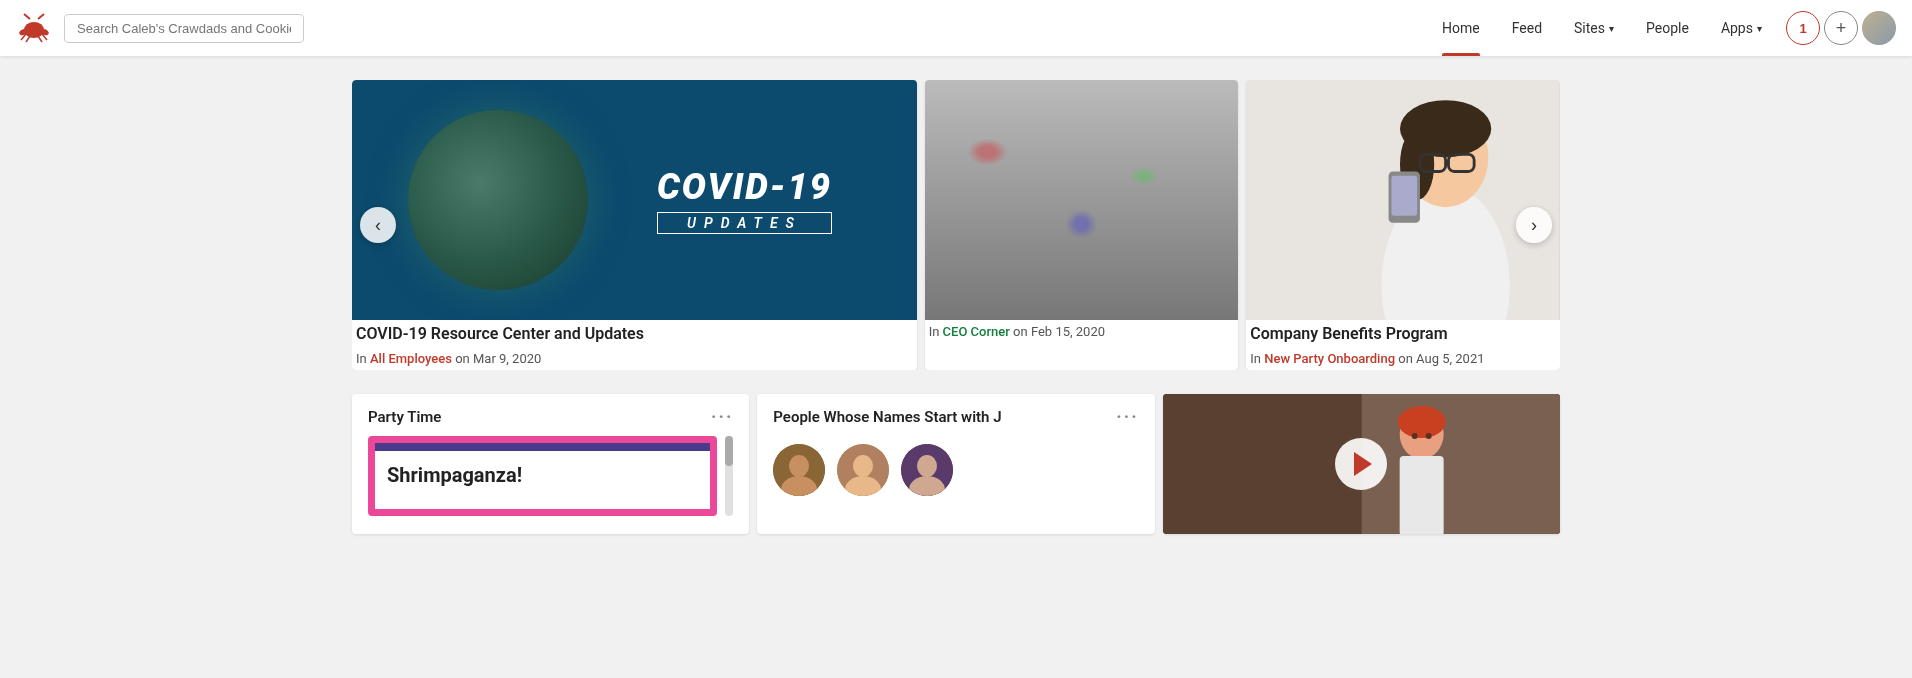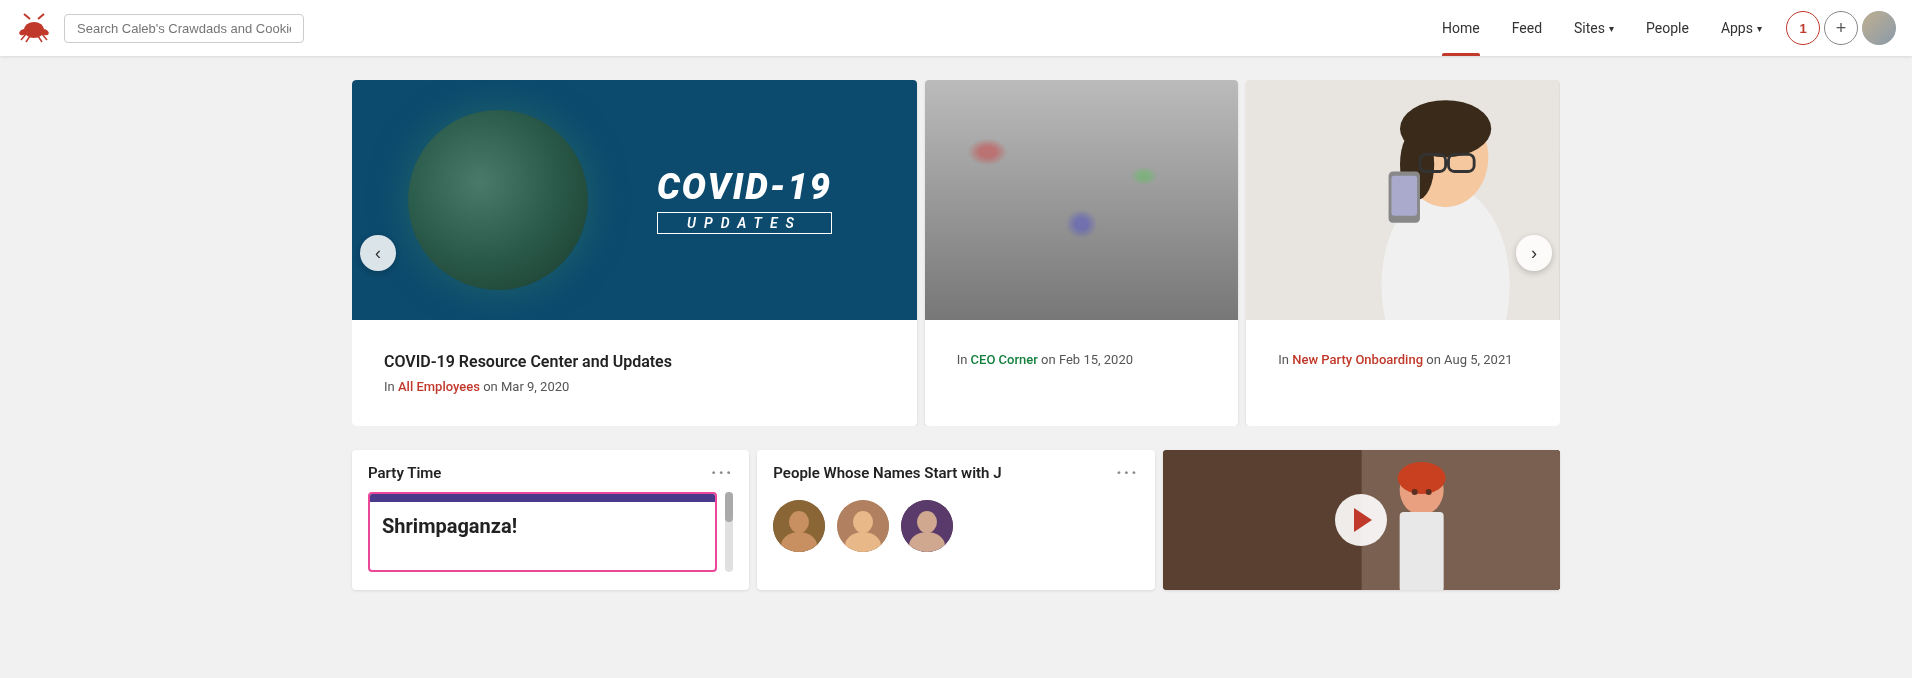--- a/index.html
+++ b/index.html
@@ -246,21 +246,21 @@
     
     .img-woman {
       background: linear-gradient(135deg, #e8e0d8 0%, #c8bfb8 100%);
       display: flex;
       align-items: center;
       justify-content: center;
       overflow: hidden;
     }
 
     .featured-info {
-      padding: 32px;
+      padding: 4px;
     }
     .featured-title {
       font-size: 16px;
       font-weight: 600;
       color: #222;
       margin-bottom: 8px;
     }
     .featured-meta {
       font-size: 13px;
       color: #555;
@@ -312,21 +312,21 @@
     
     .party-content {
       padding: 0 16px 16px;
       display: flex;
       gap: 8px;
       align-items: stretch;
     }
     .party-post {
       flex: 1;
       background: #fff;
-      border: 2px solid #ec4899;
+      border: 7px solid #ec4899;
       border-radius: 4px;
       overflow: hidden;
       min-height: 80px;
     }
     .party-post-header {
       background: #4a3a8a;
       height: 8px;
     }
     .party-post-body {
       padding: 12px;
@@ -522,20 +522,21 @@
 
             <rect x="122" y="88" width="18" height="12" rx="4" fill="none" stroke="#333" stroke-width="2"></rect>
             <rect x="142" y="88" width="18" height="12" rx="4" fill="none" stroke="#333" stroke-width="2"></rect>
             <line x1="140" y1="94" x2="142" y2="94" stroke="#333" stroke-width="1.5"></line>
 
             <rect x="100" y="100" width="22" height="36" rx="3" fill="#888"></rect>
             <rect x="102" y="103" width="18" height="28" rx="2" fill="#aac"></rect>
           </svg>
         </div>
         <div class="featured-info">
+          <div class="featured-title">Company Benefits Program</div>
           <div class="featured-meta">
             <span>In</span>
             <a style="color: rgb(192, 57, 43); text-decoration: none; font-weight: 500;">New Party Onboarding</a>
             <span> </span><span>on</span><span> </span><span>Aug 5, 2021</span>
           </div>
         </div>
       </div>
 
     </div>
 

